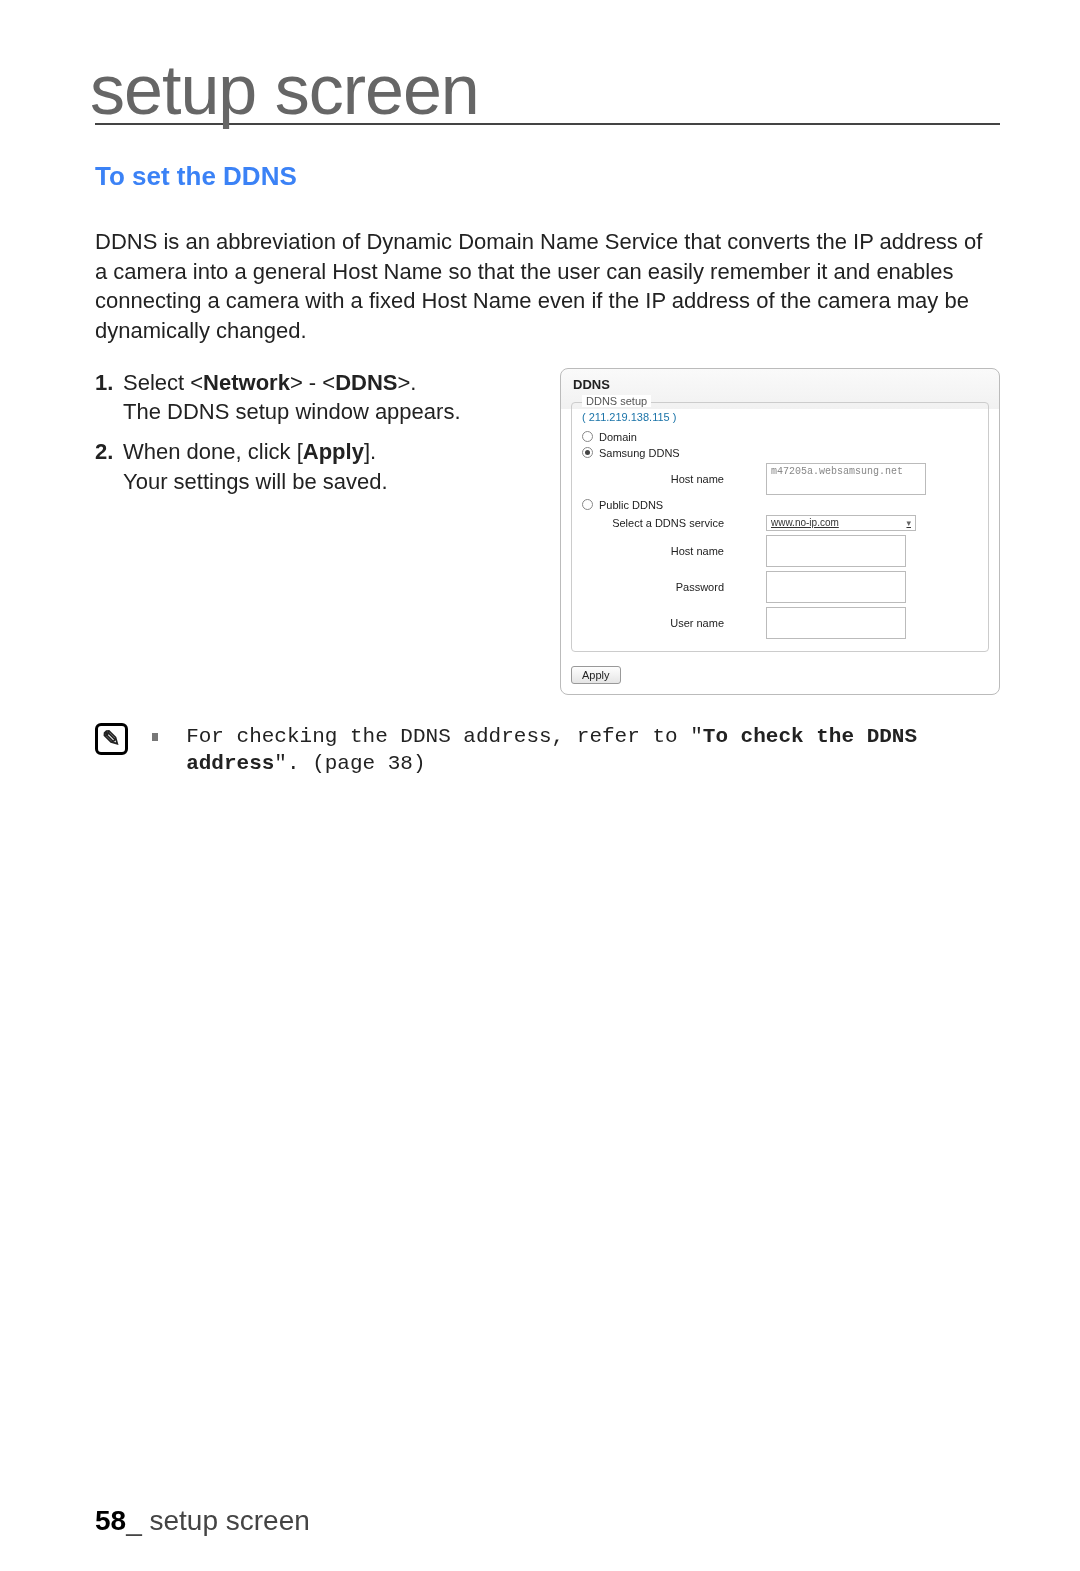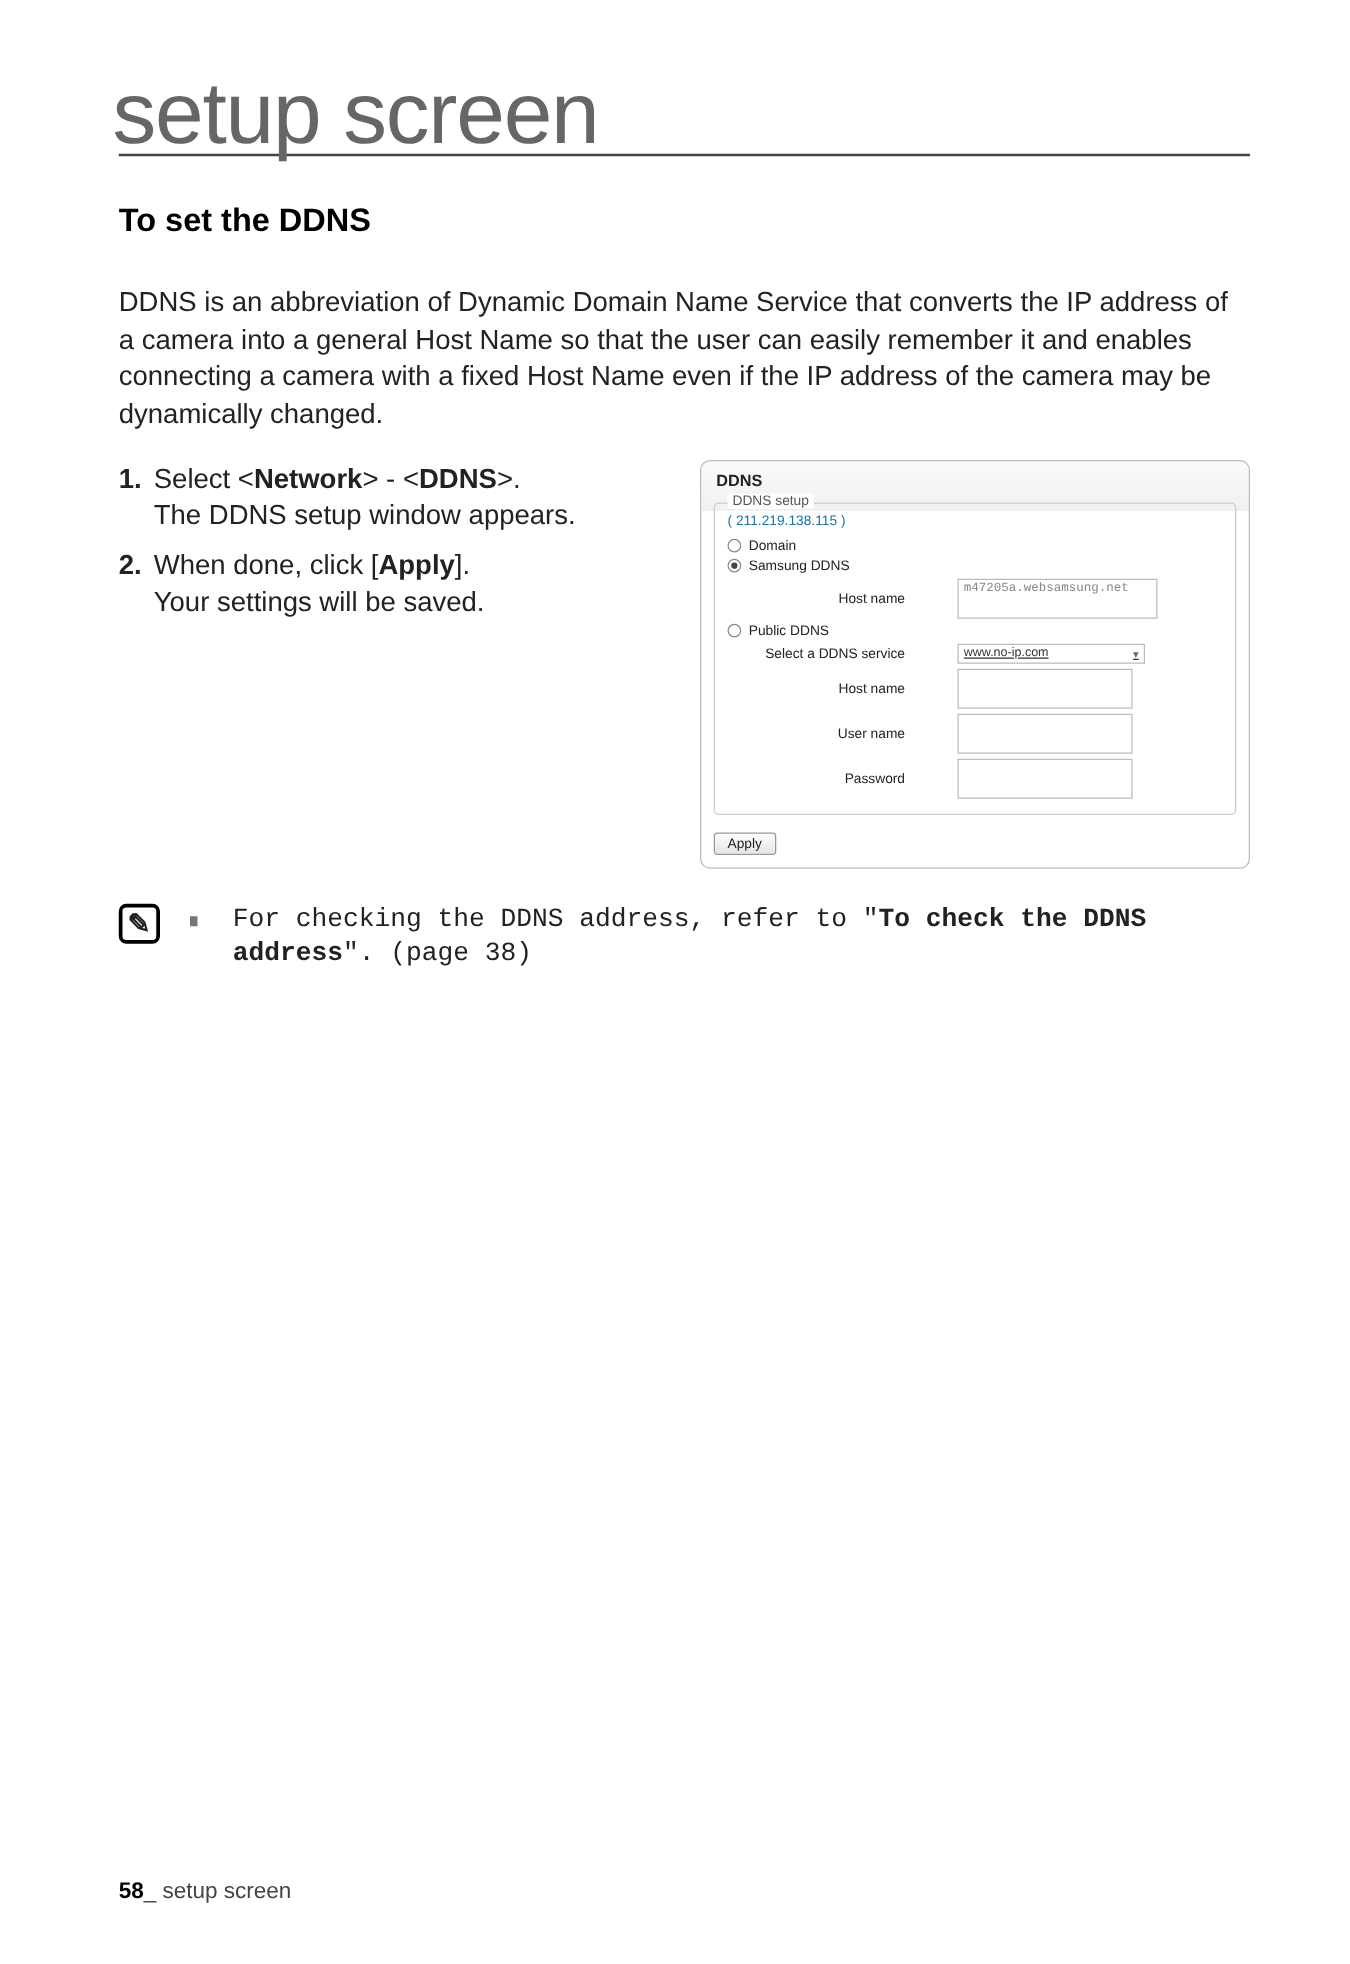--- a/index.html
+++ b/index.html
@@ -21,21 +21,21 @@
     border: none;
     border-top: 2px solid #444;
     margin-top: -2px;
     margin-bottom: 36px;
   }
 
   
   .subheading {
     font-size: 26px;
     font-weight: bold;
-    color: #000000;
+    color: #3b82f6;
     margin-bottom: 20px;
   }
 
   
   .intro {
     font-size: 22px;
     line-height: 1.35;
     color: #222;
     margin-bottom: 22px;
     max-width: 900px;
@@ -58,21 +58,21 @@
   .note-icon {
     width: 38px; height: 32px; border: 3px solid #000; border-radius: 6px;
     display: flex; align-items: center; justify-content: center;
     font-weight: bold; font-size: 22px;
   }
   .note-bullet { width: 8px; height: 8px; background: #777; margin-top: 10px; margin-right: 4px; }
   .note-text { font-size: 21px; line-height: 1.3; font-family: Liberation Mono, monospace; }
   .note-text .b { font-weight: bold; }
 
   
-  .footer { position: absolute; left: 95px; bottom: 48px; font-size: 18px; color: #444; }
+  .footer { position: absolute; left: 95px; bottom: 34px; font-size: 28px; color: #444; }
   .footer .pn { font-weight: bold; color: #000; }
 
   
   .panel {
     border: 1px solid #bbb;
     border-radius: 8px;
     background: linear-gradient(#fafafa,#f1f1f1 40px,#fff 40px,#fff);
     font-size: 11px;
     color: #333;
   }
@@ -191,25 +191,25 @@
             <span class="select">
               <span>www.no-ip.com</span>
               <span class="caret">▾</span>
             </span>
           </div>
           <div class="row indent">
             <span class="klabel">Host name</span>
             <span class="tinput"></span>
           </div>
           <div class="row indent">
+            <span class="klabel">Password</span>
+            <span class="tinput"></span>
+          </div>
+          <div class="row indent">
             <span class="klabel">User name</span>
-            <span class="tinput"></span>
-          </div>
-          <div class="row indent">
-            <span class="klabel">Password</span>
             <span class="tinput"></span>
           </div>
         </div>
         <span class="apply-btn">Apply</span>
       </div>
     </div>
   </div>
 
   <div class="note-row">
     <div class="note-icon">

